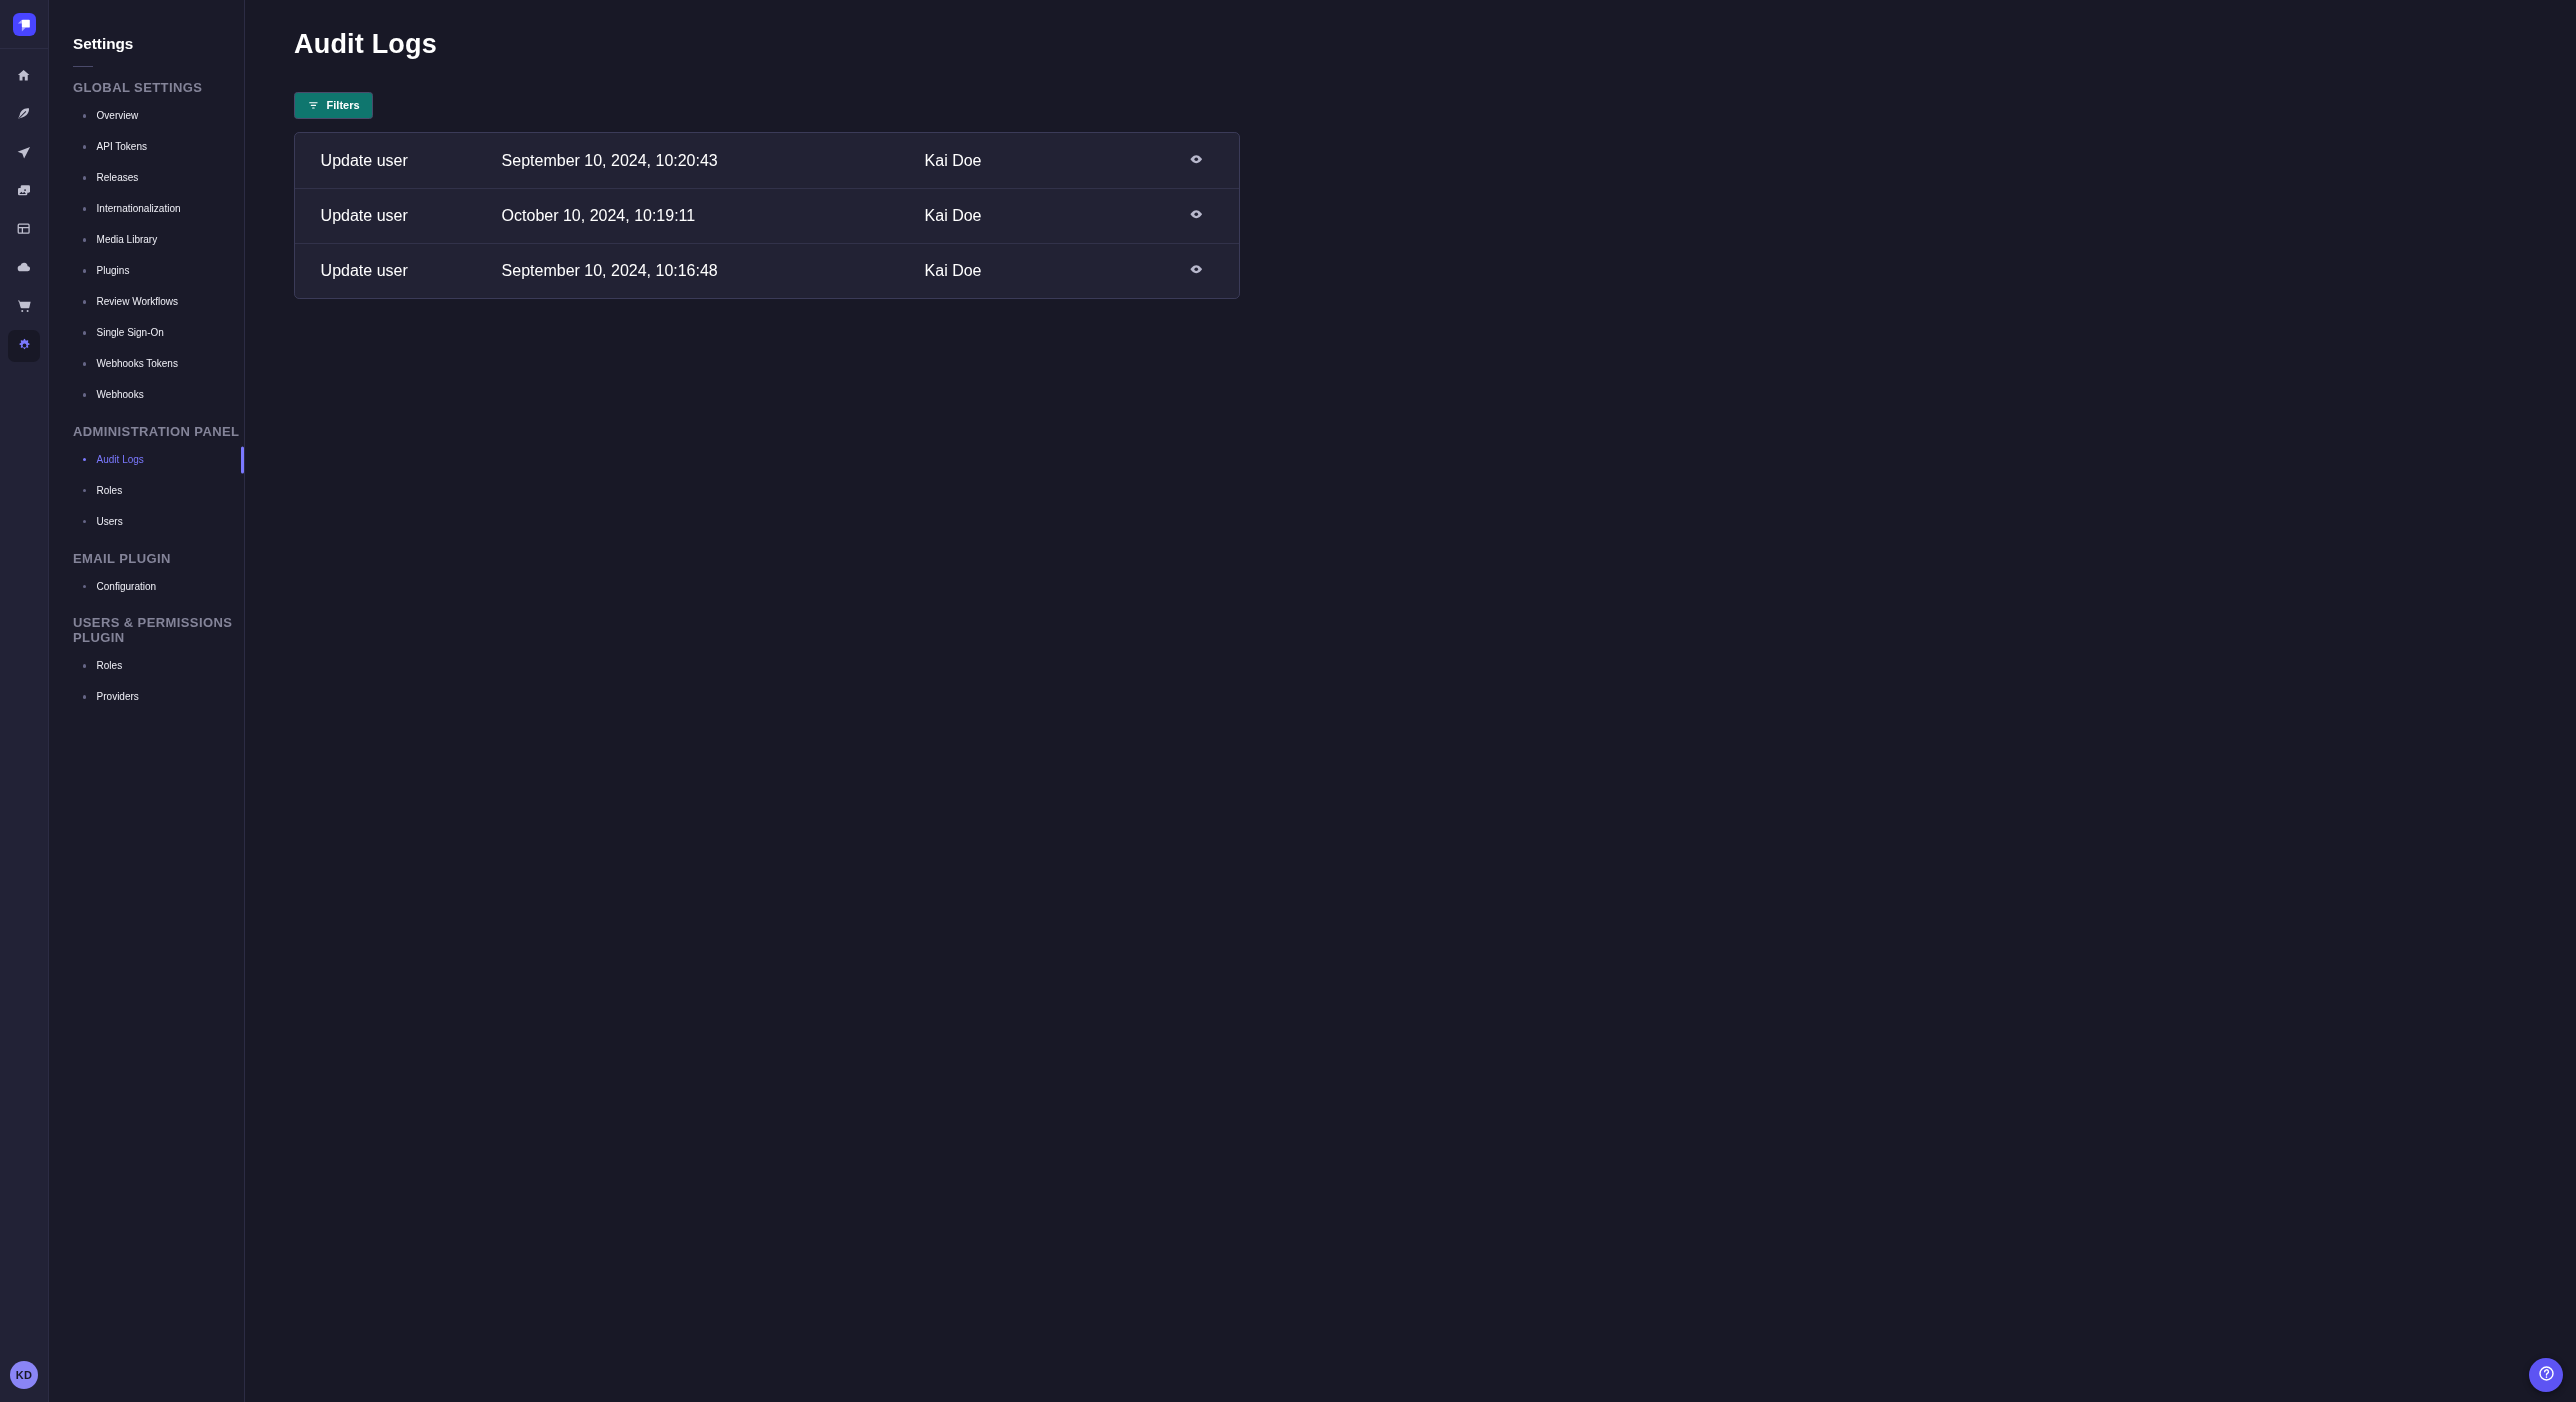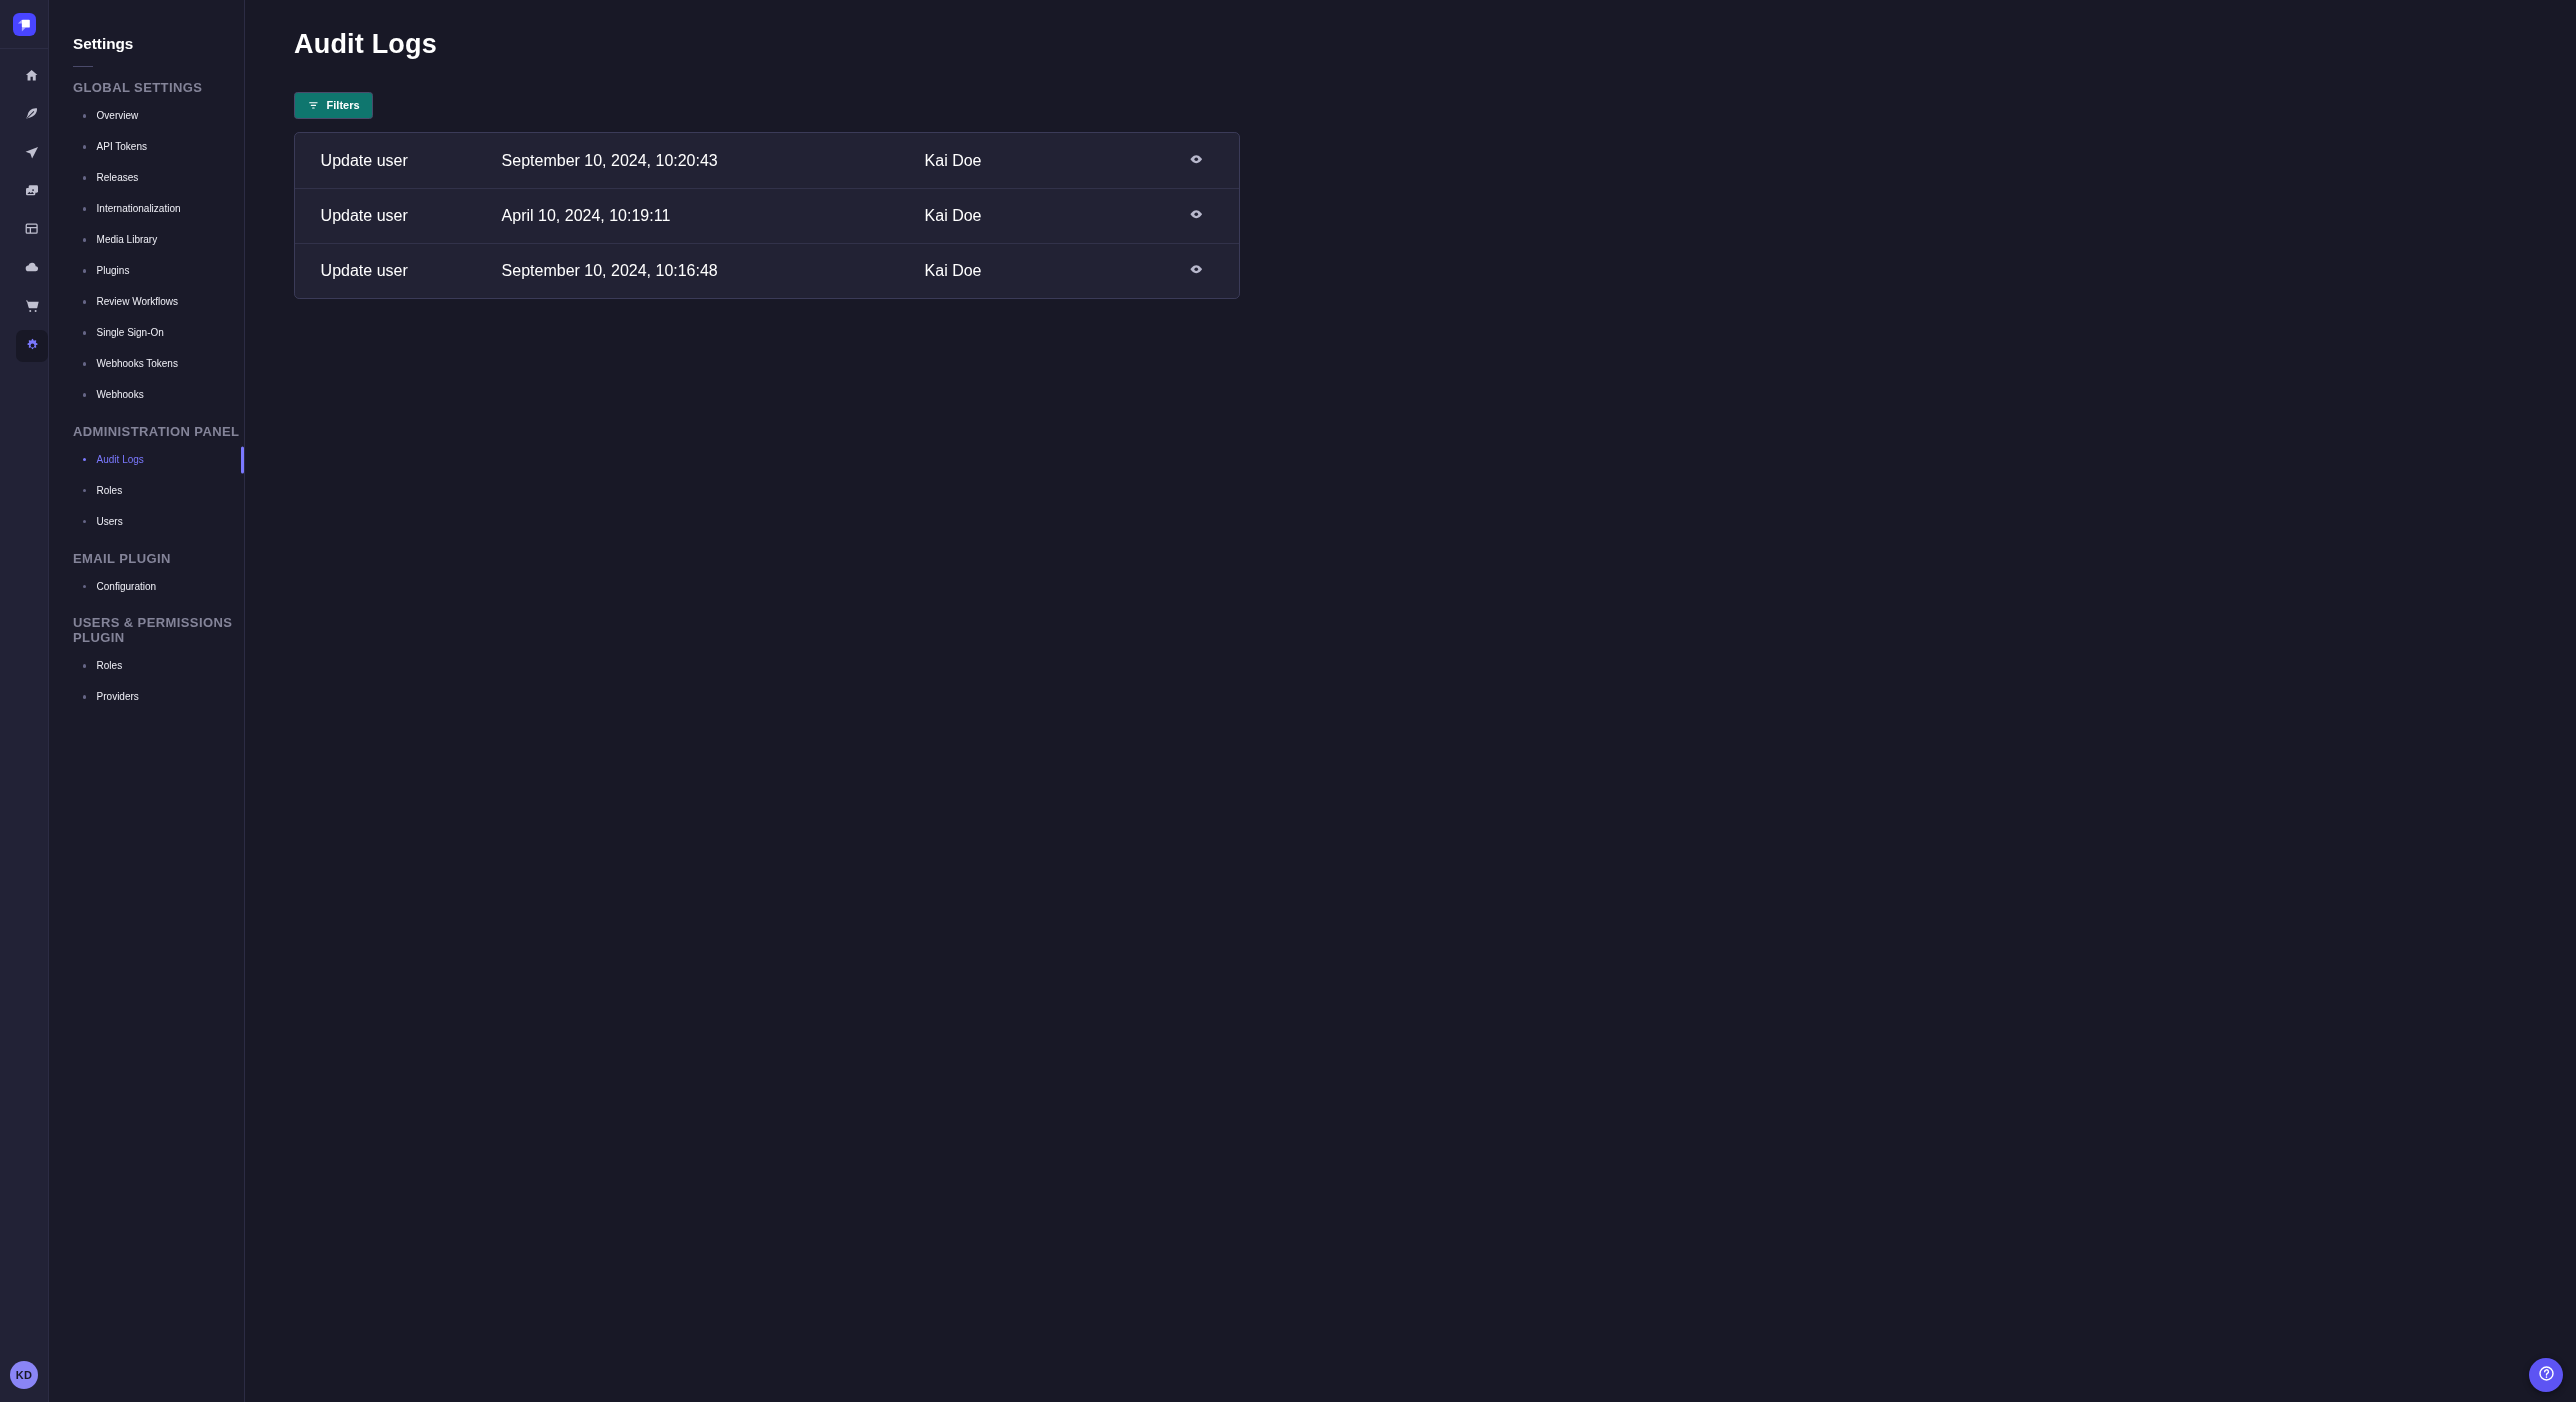--- a/index.html
+++ b/index.html
@@ -14,21 +14,21 @@
     --card:#222234; --card-border:#3b3b58; --sep:#32324a;
     --line:#2c2c44;
     --accent:#7b79ff; --brand:#4945ff;
     --txt-dim:#a5a5ba; --txt-sec:#848499; --icon:#c0c0d0;
   }
 
   
   .rail{
     position:fixed; left:0; top:0; bottom:0; width:49px;
     background:var(--rail); border-right:0.9px solid var(--line);
-    display:flex; flex-direction:column; align-items:flex-end; z-index:5;
+    display:flex; flex-direction:column; align-items:center; z-index:5;
   }
   .rail-logo-wrap{
     width:100%; height:49px; display:flex; align-items:center; justify-content:center;
     border-bottom:0.9px solid var(--line);
   }
   .rail-logo{ width:23px; height:23px; display:block; cursor:pointer; }
   .rail-icons{ display:flex; flex-direction:column; align-items:center; gap:9.4px; margin-top:12px; }
   .rail-btn{
     width:29px; height:29px; border:none; background:transparent; border-radius:6.8px;
     display:flex; align-items:center; justify-content:center; color:var(--icon); cursor:pointer;
@@ -323,21 +323,21 @@
                 <path d="M12 5.5C6.5 5.5 2.4 12 2.4 12S6.5 18.5 12 18.5 21.6 12 21.6 12 17.5 5.5 12 5.5z"></path>
                 <circle cx="12" cy="12" r="3" fill="#222234"></circle>
               </svg>
           </span>
         </button>
       </div>
     </div>
 
     <div class="tr">
       <div class="td">Update user</div>
-      <div class="td">April 10, 2024, 10:19:11</div>
+      <div class="td">October 10, 2024, 10:19:11</div>
       <div class="td">Kai Doe</div>
       <div class="td td-actions">
         <button class="eye-btn">
           <span>
             <svg width="14.5" height="14.5" viewBox="0 0 24 24" fill="currentColor">
                 <path d="M12 5.5C6.5 5.5 2.4 12 2.4 12S6.5 18.5 12 18.5 21.6 12 21.6 12 17.5 5.5 12 5.5z"></path>
                 <circle cx="12" cy="12" r="3" fill="#222234"></circle>
               </svg>
           </span>
         </button>

